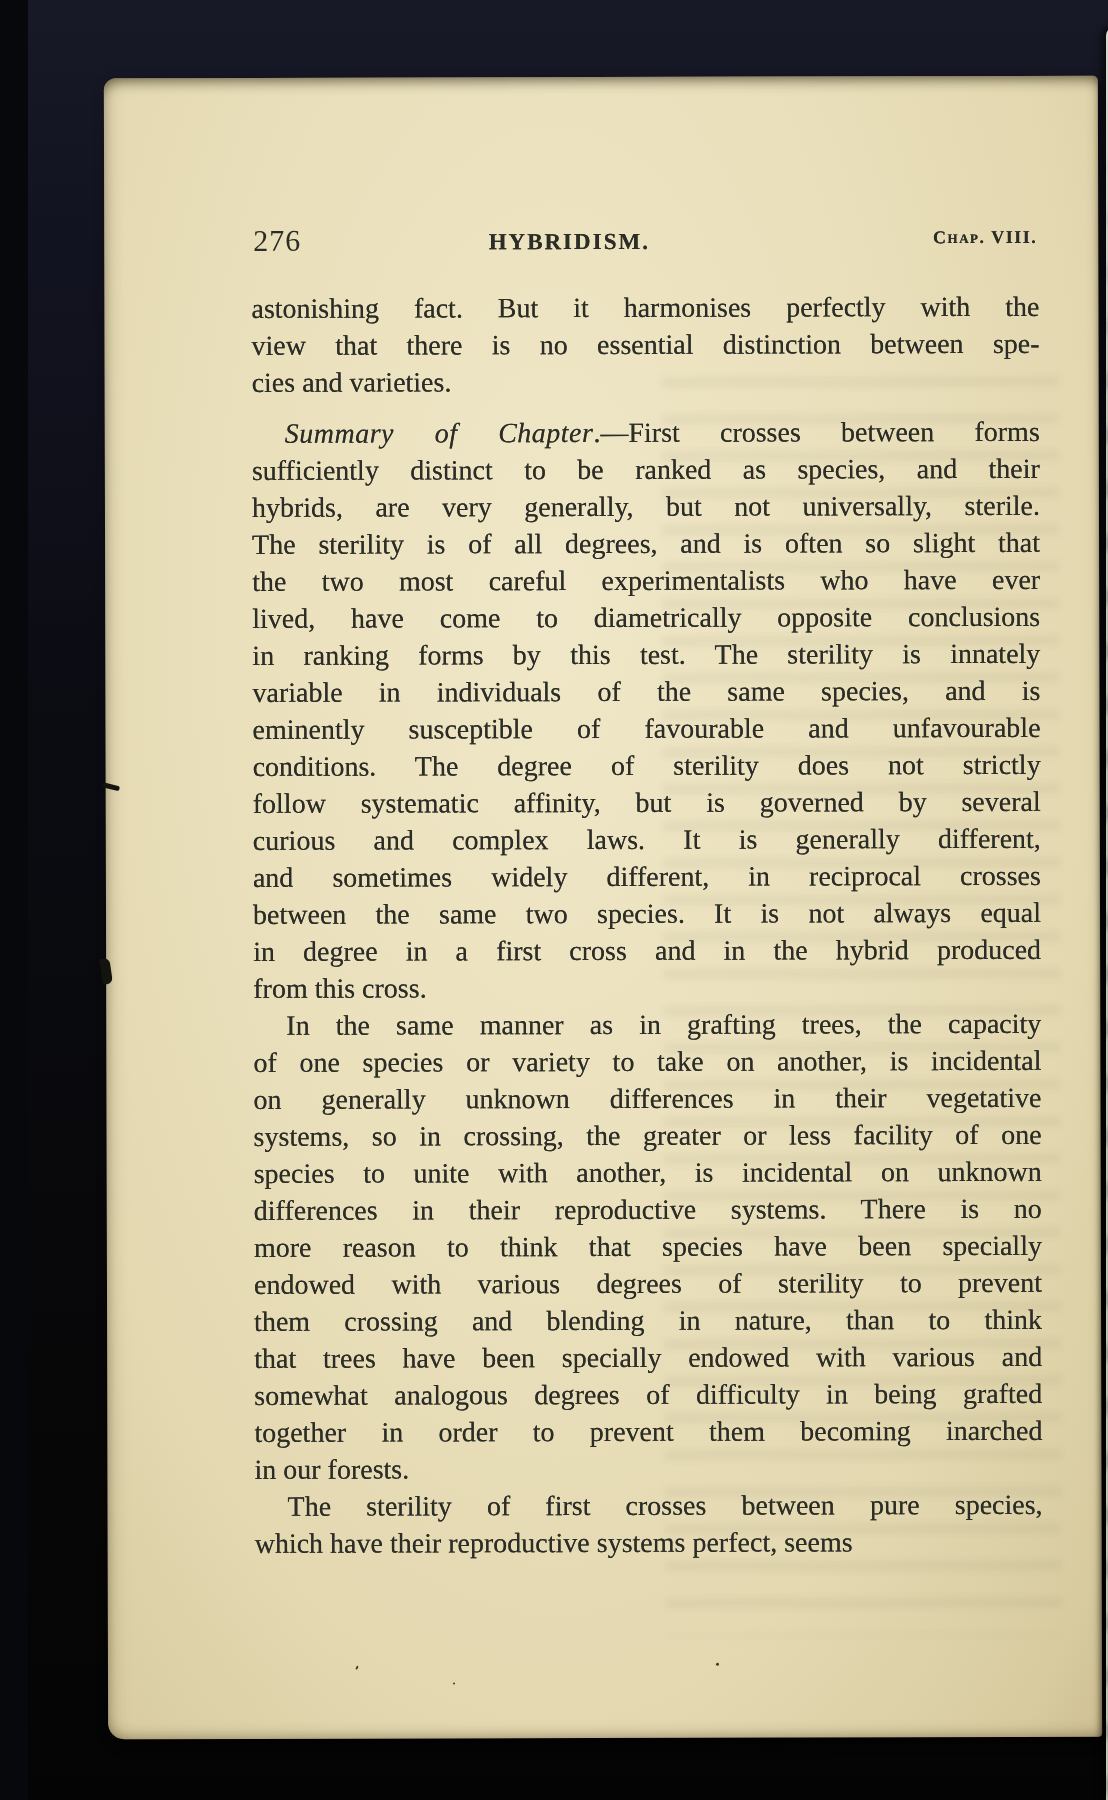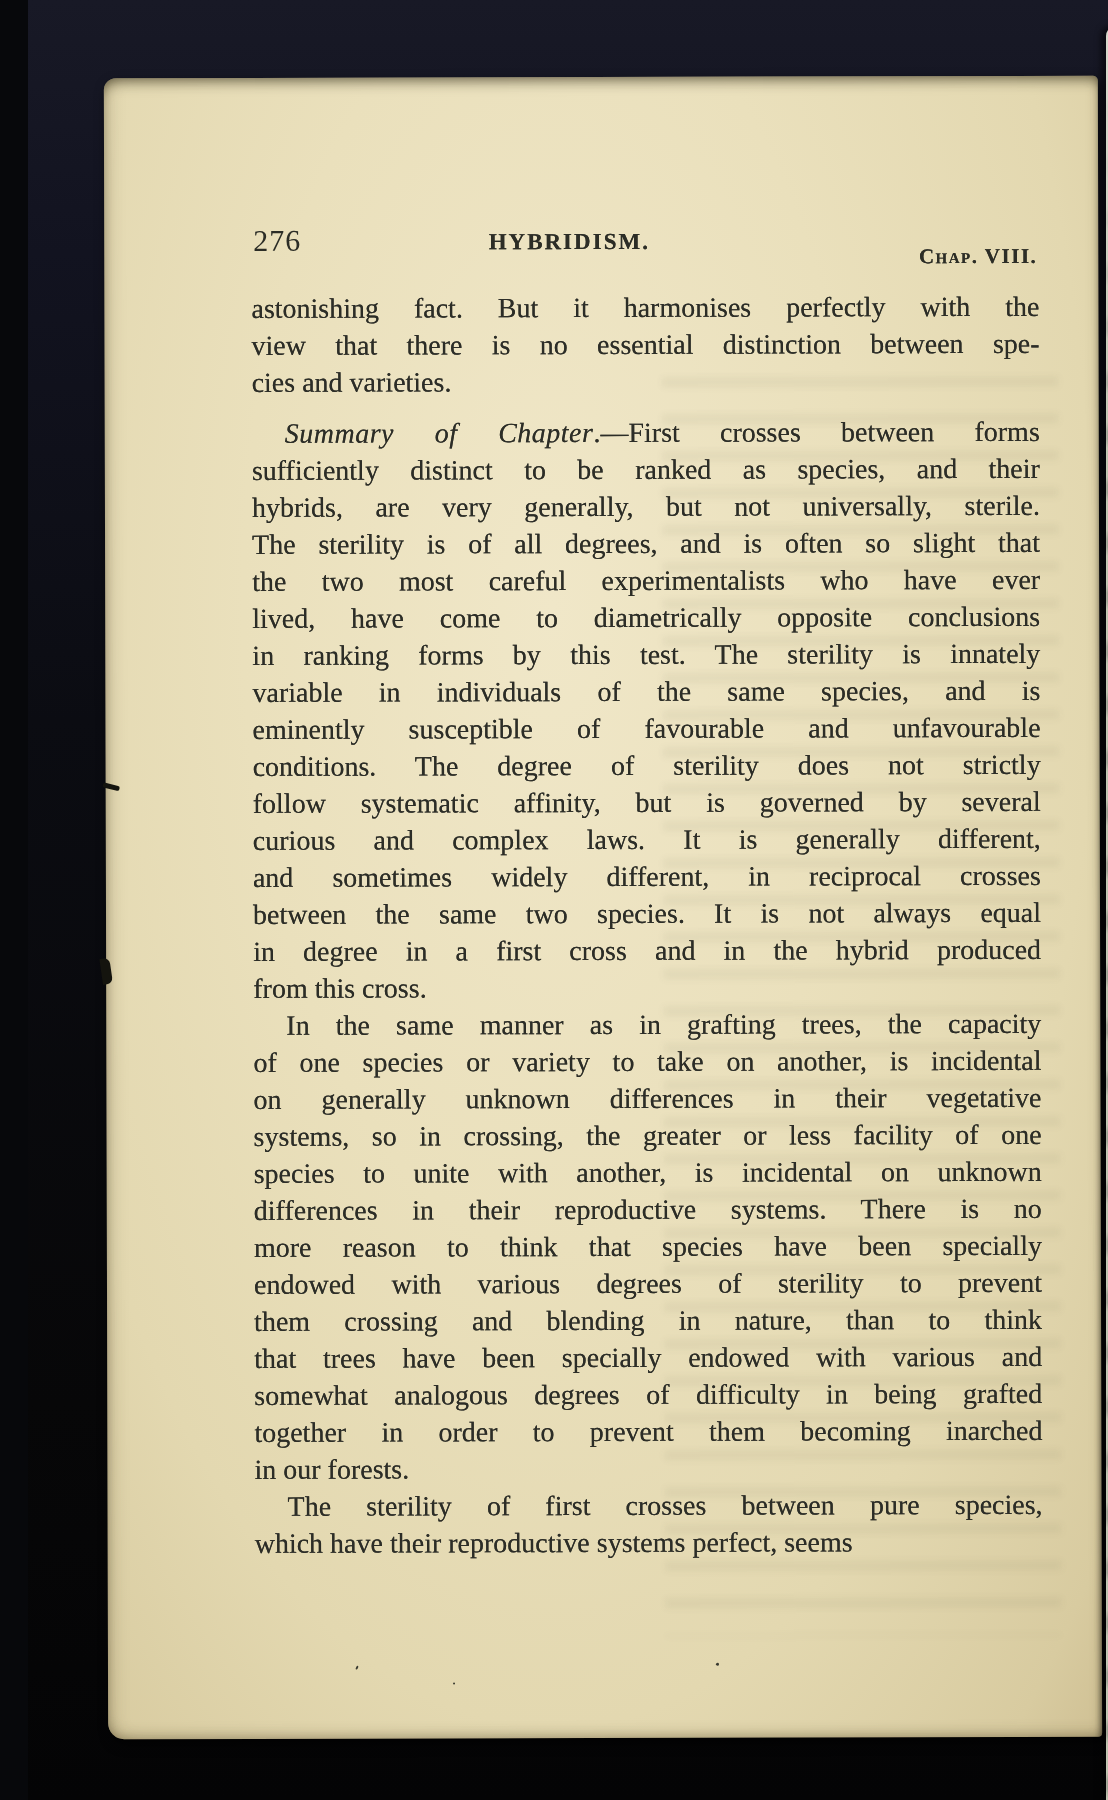--- a/index.html
+++ b/index.html
@@ -38,22 +38,22 @@
   .pageno{
     position:absolute;left:2px;top:0;
     font-size:30px;letter-spacing:1px;
   }
   .title{
     position:absolute;left:318px;top:6px;transform:translateX(-50%);
     font-size:23px;letter-spacing:2px;font-weight:bold;
     text-shadow:0 0 .5px rgba(44,45,38,.9);
   }
   .chap{
-    position:absolute;right:14px;top:22px;
-    font-size:21px;font-variant:small-caps;letter-spacing:1.5px;font-weight:bold;
+    position:absolute;right:14px;top:5px;
+    font-size:18px;font-variant:small-caps;letter-spacing:1.5px;font-weight:bold;
     text-shadow:0 0 .5px rgba(44,45,38,.9);
   }
   
   .page-text{
     position:absolute;left:147px;top:212px;width:788px;
     font-size:28px;line-height:37px;color:#2c2d27;
     text-shadow:0 0 .6px rgba(44,45,39,.85);
   }
   .para{margin:0;}
   .para.space-before{margin-top:14px;}

